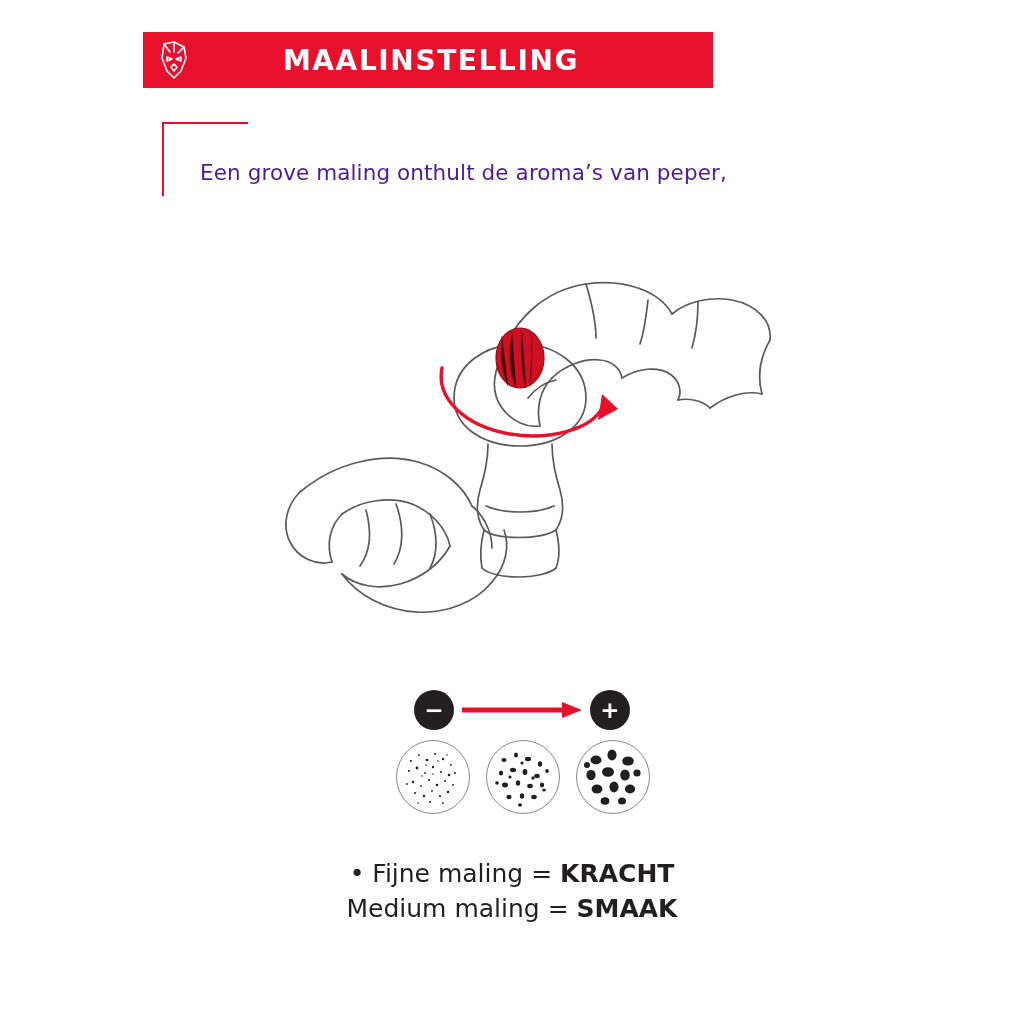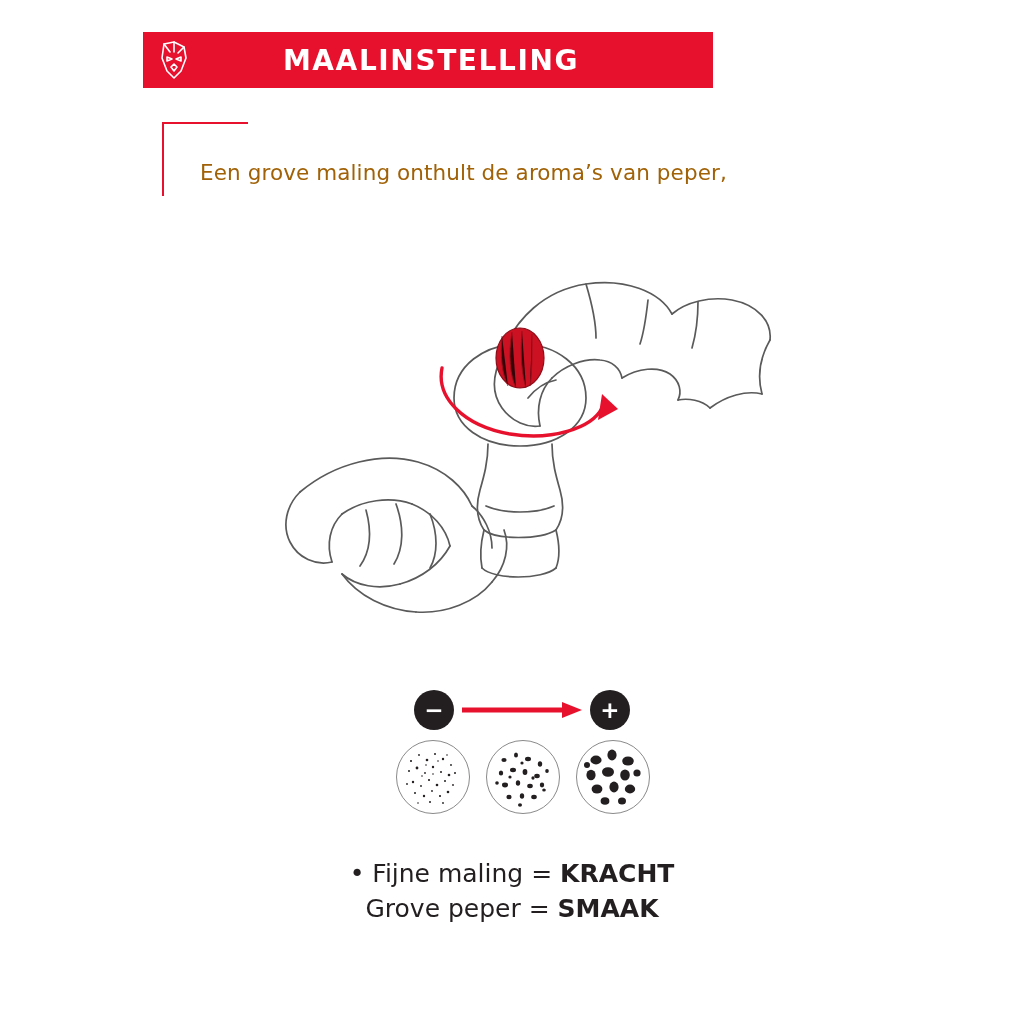--- a/index.html
+++ b/index.html
@@ -63,21 +63,21 @@
     border-left: 2px solid #e8112d;
     border-top: 2px solid #e8112d;
   }
   .intro-text {
     position: absolute;
     left: 38px;
     top: 34px;
     width: 620px;
     font-size: 21.5px;
     line-height: 34px;
-    color: #a16207;
+    color: #4c1d95;
     font-family: "DejaVu Sans", sans-serif;
     letter-spacing: 0.1px;
   }
   .intro-text .line {
     display: block;
     white-space: nowrap;
   }
 
   
   .illustration {
@@ -346,15 +346,15 @@
       </g>
     </svg>
   </div>
 </div>
 
 <div class="legend">
   <span class="row">
     <span>• Fijne maling = </span><span class="strong">KRACHT</span>
   </span>
   <span class="row">
-    <span>Grove peper = </span><span class="strong">SMAAK</span>
+    <span>Medium maling = </span><span class="strong">SMAAK</span>
   </span>
 </div>
 
 </body></html>

